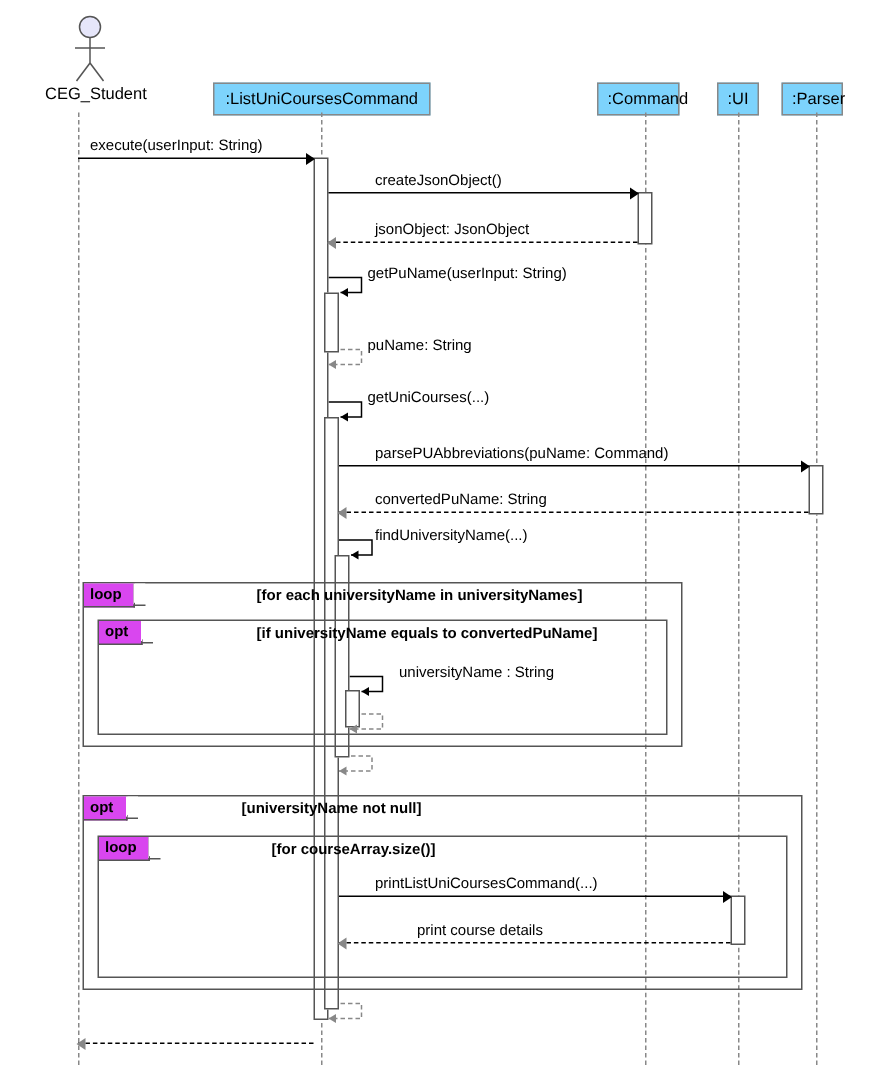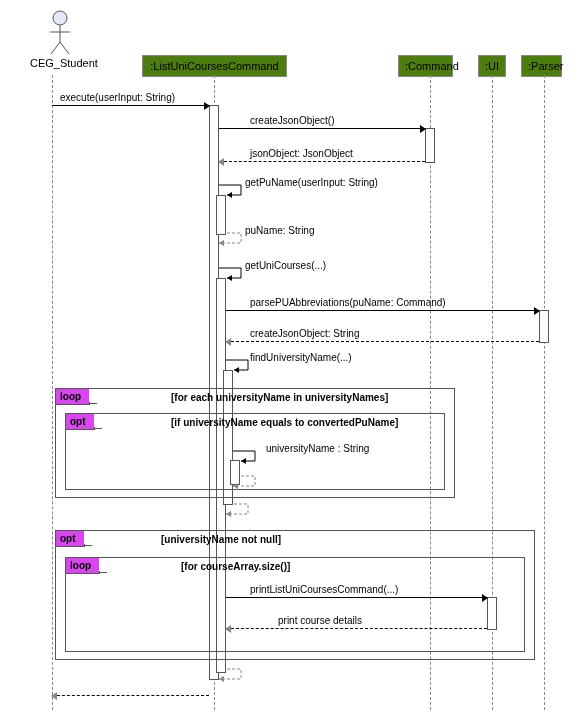--- a/index.html
+++ b/index.html
@@ -2,21 +2,21 @@
 <html><head>
 <meta charset="utf-8">
 <style>
   * { box-sizing: border-box; margin: 0; padding: 0; }
   body { font-family: Arial, sans-serif; font-size: 11px; background: #fff; width: 588px; height: 724px; position: relative; }
   
   .actor { position: absolute; left: 30px; top: 10px; width: 60px; text-align: center; }
   .actor-fig { display: block; margin: 0 auto 2px; }
   .actor-label { font-size: 11px; display: block; text-align: center; }
   
-  .participant { position: absolute; top: 55px; background: #4d7c0f; border: 1px solid #888; padding: 4px 6px; font-size: 11px; text-align: center; }
+  .participant { position: absolute; top: 55px; background: #7dd3fc; border: 1px solid #888; padding: 4px 6px; font-size: 11px; text-align: center; }
   
   .lifeline { position: absolute; border-left: 1px dashed #888; top: 75px; height: 635px; }
   
   .activation { position: absolute; background: #fff; border: 1px solid #555; width: 10px; }
   .message-line { position: absolute; border-top: 1px solid #000; }
   .message-line-dashed { position: absolute; border-top: 1px dashed #000; }
   .arrow-right::after { content: ''; position: absolute; right: -1px; top: -4px; border-left: 6px solid #000; border-top: 4px solid transparent; border-bottom: 4px solid transparent; }
   .arrow-left-open::after { content: ''; position: absolute; left: -1px; top: -4px; width: 0; height: 0; border-right: 6px solid #888; border-top: 4px solid transparent; border-bottom: 4px solid transparent; }
   
   .msg-label { position: absolute; white-space: nowrap; font-size: 10px; }
@@ -83,21 +83,21 @@
 
 <div class="msg-label" style="left:245px; top:260px;">getUniCourses(...)</div>
 <svg style="position:absolute; left:219px; top:266px;" width="30" height="16">
   <path d="M0,2 L22,2 L22,12 L8,12" fill="none" stroke="#000"></path>
   <path d="M8,12 L13,9 L13,15 Z" fill="#000"></path>
 </svg>
 
 <div class="msg-label" style="left:250px; top:297px;">parsePUAbbreviations(puName: Command)</div>
 <div class="message-line arrow-right" style="left:226px; top:310px; width:313px;"></div>
 
-<div class="msg-label" style="left:250px; top:328px;">createJsonObject: String</div>
+<div class="msg-label" style="left:250px; top:328px;">convertedPuName: String</div>
 <div class="message-line-dashed arrow-left-open" style="left:226px; top:341px; width:313px;"></div>
 
 <div class="msg-label" style="left:250px; top:352px;">findUniversityName(...)</div>
 <svg style="position:absolute; left:226px; top:358px;" width="30" height="16">
   <path d="M0,2 L22,2 L22,12 L8,12" fill="none" stroke="#000"></path>
   <path d="M8,12 L13,9 L13,15 Z" fill="#000"></path>
 </svg>
 
 <div class="frame" style="left:55px; top:388px; width:400px; height:110px;">
   <div class="frame-label">loop</div>

